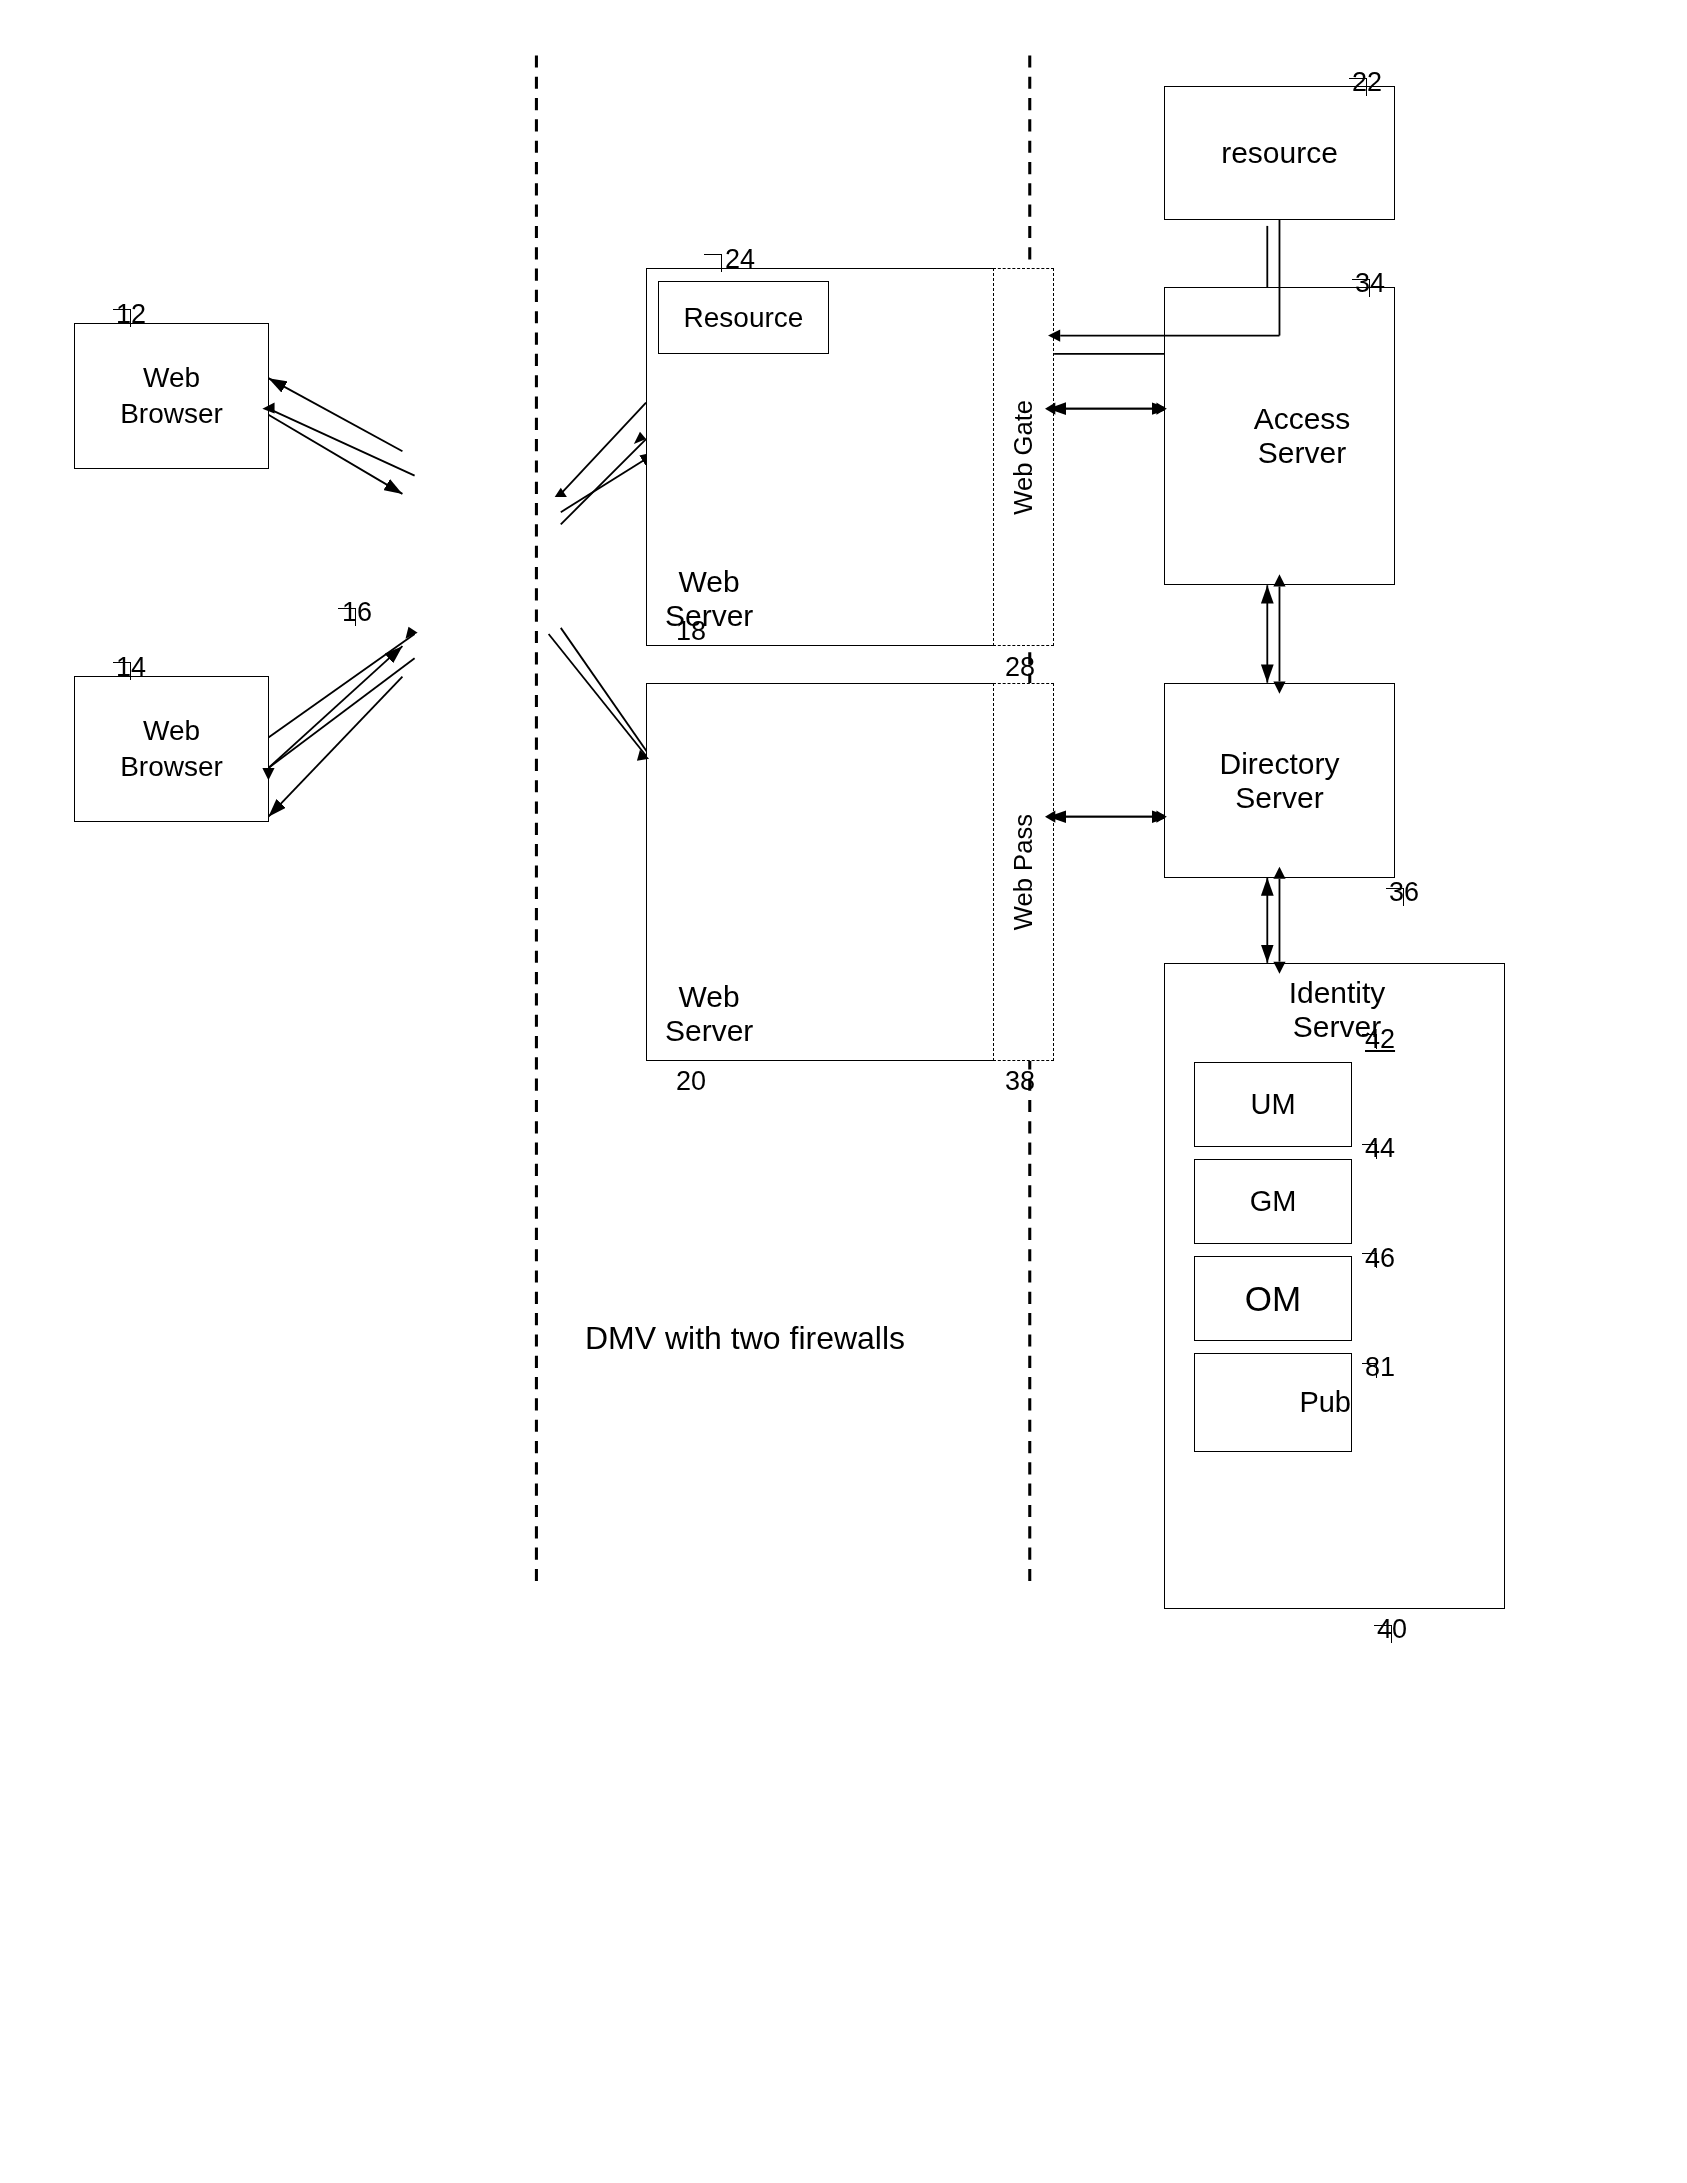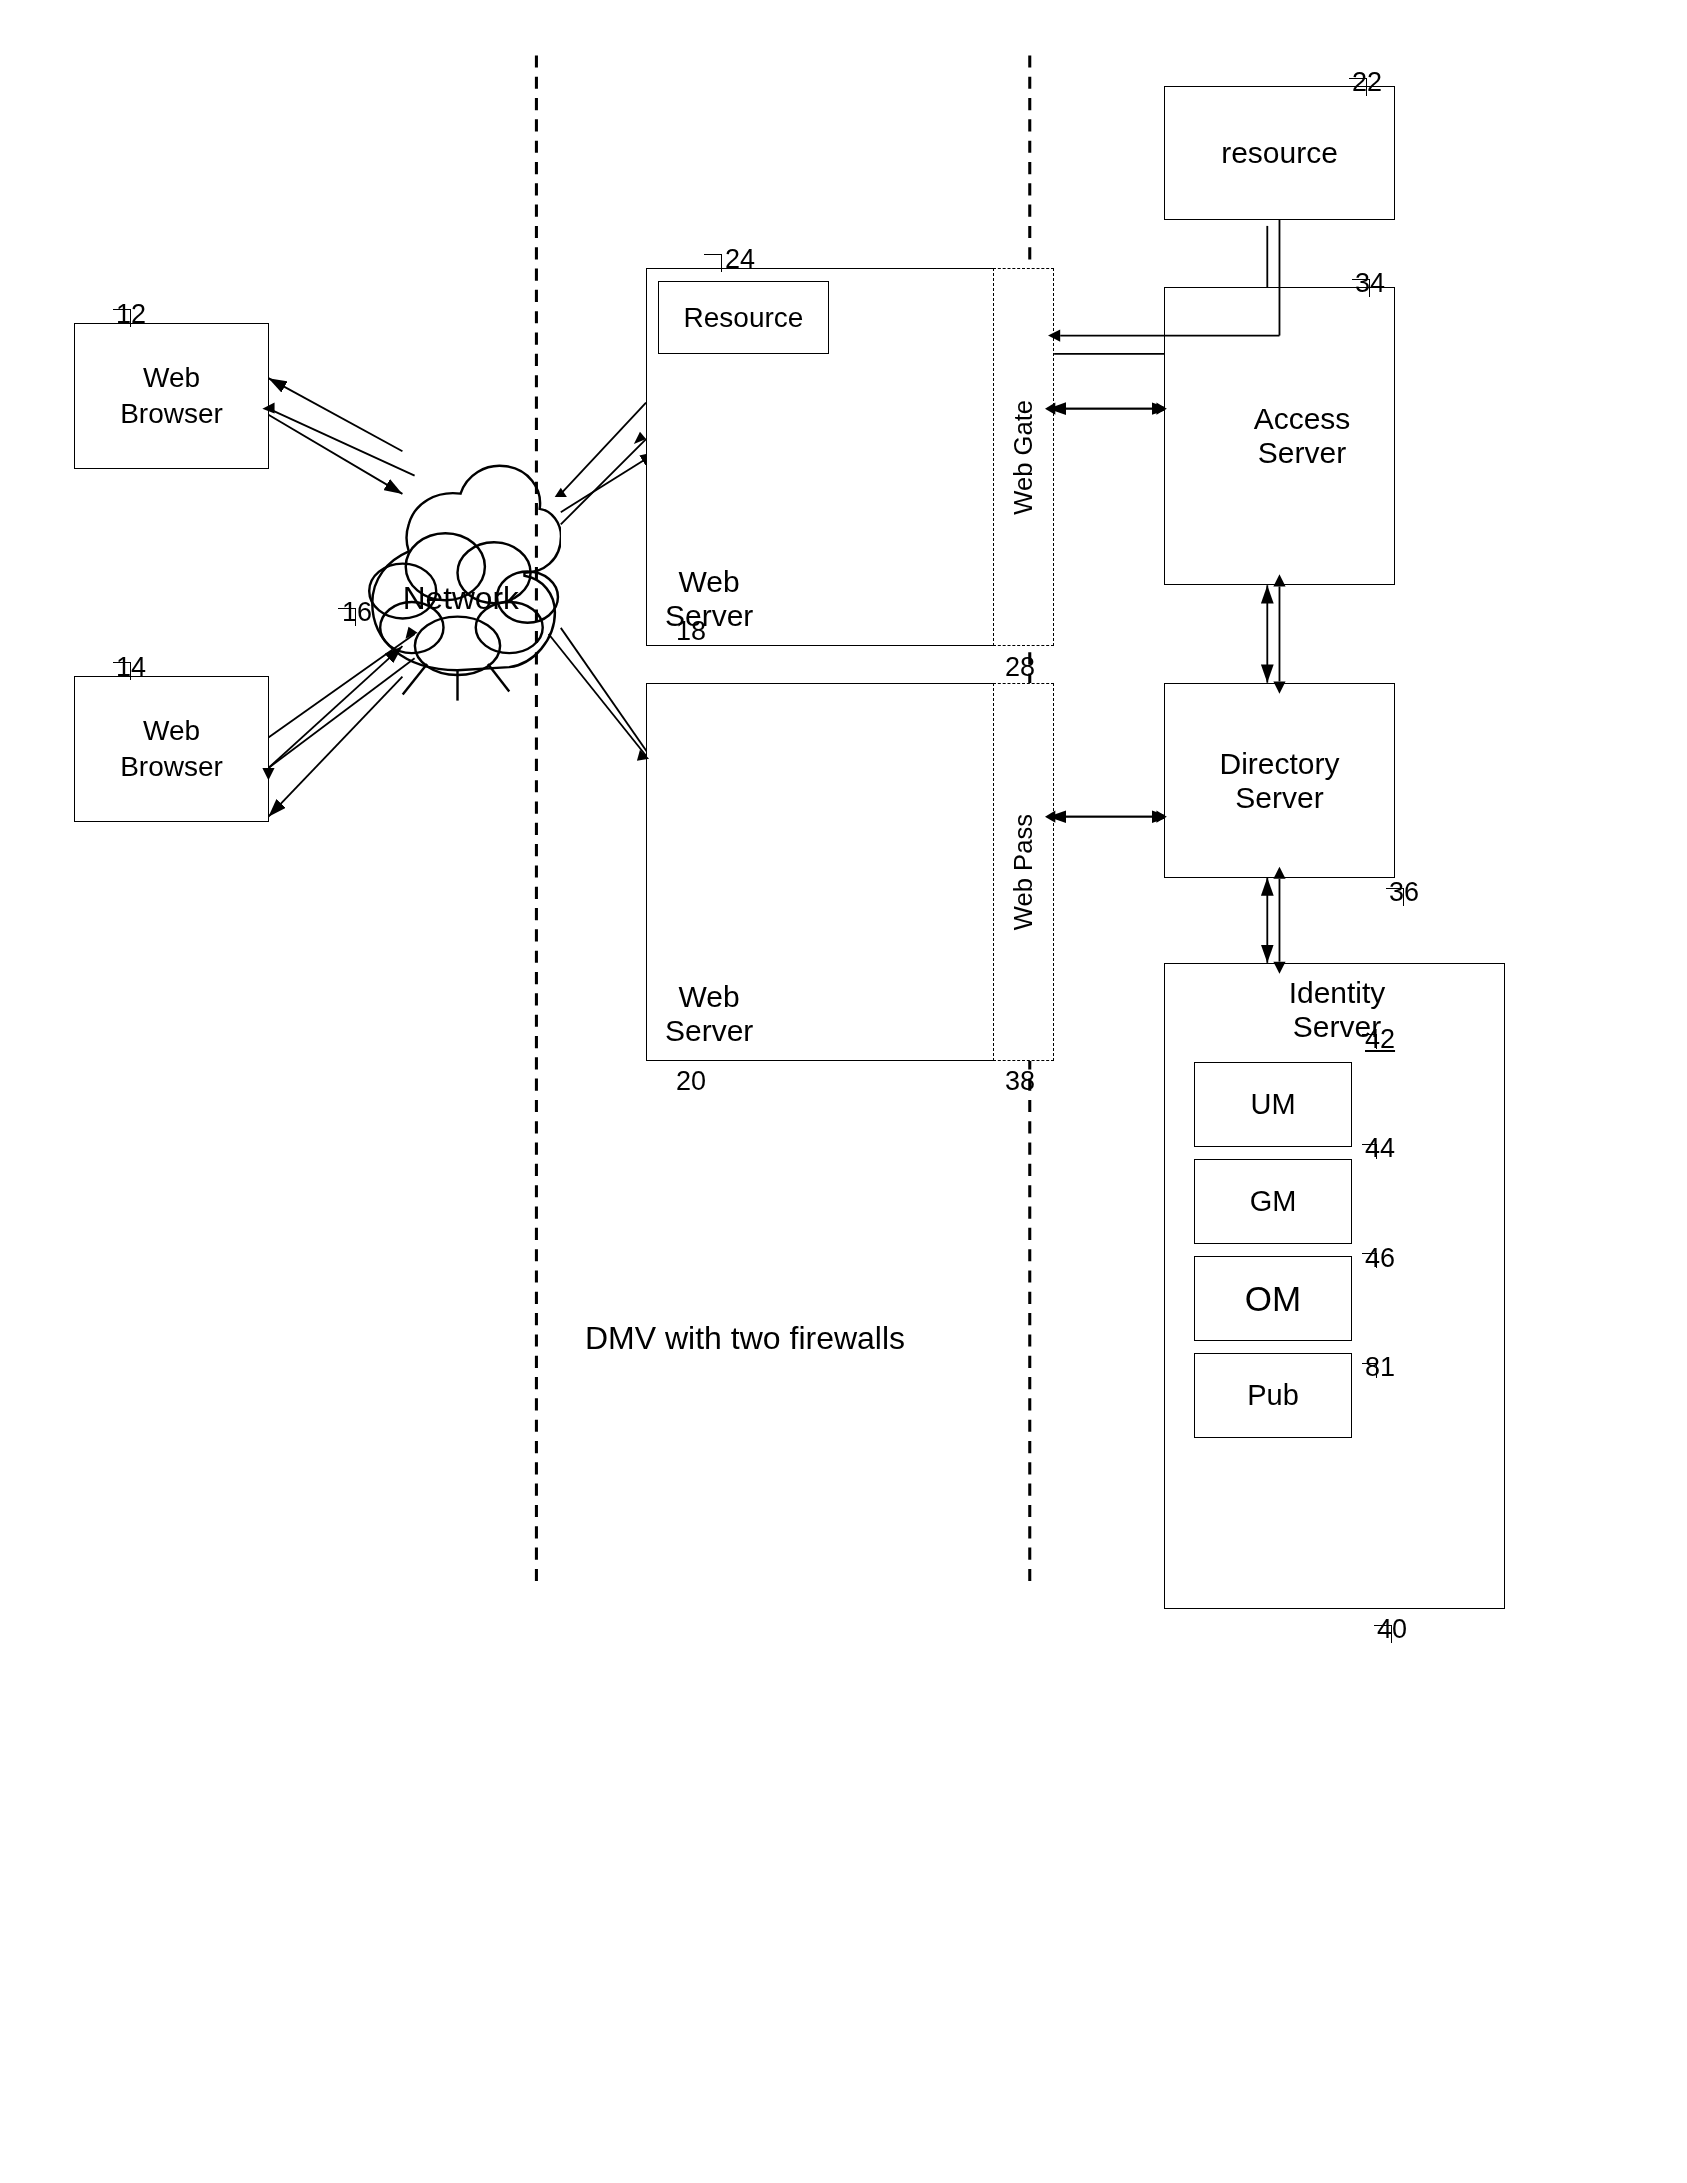--- a/index.html
+++ b/index.html
@@ -130,39 +130,20 @@
 
   <div style="position:absolute; left:76px; top:272px; width:18px; height:18px; border-top:1.8px solid #000; border-right:1.8px solid #000;"></div>
 
   <div class="box" style="left:37px; top:639px; width:195px; height:146px; font-size:28px; line-height:1.3;">
     <span style="white-space:pre-line;">Web
 Browser</span>
   </div>
   <span class="label-num" style="left:79px; top:615px;">14</span>
   <div style="position:absolute; left:76px; top:625px; width:18px; height:18px; border-top:1.8px solid #000; border-right:1.8px solid #000;"></div>
 
-  <div class="cloud" style="left:317px; top:365px; width:207px; height:305px;">
-    <svg width="207" height="305" viewBox="0 0 340 500">
-
-      <path d="M170,440 C80,440 30,390 30,330 C30,290 55,260 90,245 C85,230 85,215 90,200 C100,165 135,145 175,150 C185,120 215,100 250,105 C285,110 310,140 305,175 C325,178 340,198 340,220 C340,260 310,280 280,280 L280,285 C310,290 330,315 330,345 C330,390 295,430 255,435 Z" fill="none" stroke="#000" stroke-width="4"></path>
-
-      <ellipse cx="80" cy="310" rx="55" ry="45" fill="none" stroke="#000" stroke-width="4"></ellipse>
-      <ellipse cx="150" cy="270" rx="65" ry="55" fill="none" stroke="#000" stroke-width="4"></ellipse>
-      <ellipse cx="230" cy="280" rx="60" ry="50" fill="none" stroke="#000" stroke-width="4"></ellipse>
-      <ellipse cx="285" cy="320" rx="50" ry="42" fill="none" stroke="#000" stroke-width="4"></ellipse>
-      <ellipse cx="255" cy="370" rx="55" ry="42" fill="none" stroke="#000" stroke-width="4"></ellipse>
-      <ellipse cx="170" cy="400" rx="70" ry="48" fill="none" stroke="#000" stroke-width="4"></ellipse>
-      <ellipse cx="95" cy="370" rx="52" ry="42" fill="none" stroke="#000" stroke-width="4"></ellipse>
-
-      <line x1="120" y1="430" x2="80" y2="480" stroke="#000" stroke-width="4"></line>
-      <line x1="170" y1="440" x2="170" y2="490" stroke="#000" stroke-width="4"></line>
-      <line x1="220" y1="430" x2="255" y2="475" stroke="#000" stroke-width="4"></line>
-      <text x="80" y="340" font-size="52" font-family="Arial">Network</text>
-    </svg>
-  </div>
   <span class="label-num" style="left:305px; top:560px;">16</span>
   <div style="position:absolute; left:301px; top:571px; width:18px; height:18px; border-top:1.8px solid #000; border-right:1.8px solid #000;"></div>
 
   <div class="box" style="left:609px; top:231px; width:365px; height:378px; font-size:30px; align-items:flex-end; justify-content:flex-start; padding:12px 12px 12px 18px; flex-direction:column;">
     <span style="white-space:pre-line; align-self:flex-start; margin-top:auto;">Web
 Server</span>
   </div>
   <span class="label-num" style="left:639px; top:579px;">18</span>
   <span class="label-num" style="left:688px; top:207px;">24</span>
   <div style="position:absolute; left:667px; top:217px; width:18px; height:18px; border-top:1.8px solid #000; border-right:1.8px solid #000;"></div>
@@ -216,21 +197,21 @@
     </div>
 
     <div class="box-inner" style="position:relative; left:0; top:0; width:158px; height:85px; font-size:29px; margin-bottom:12px; margin-left:12px;">
       <span>GM</span>
     </div>
 
     <div class="box-inner" style="position:relative; left:0; top:0; width:158px; height:85px; font-size:35px; margin-bottom:12px; margin-left:12px;">
       <span>OM</span>
     </div>
 
-    <div class="box-inner" style="position:relative; left:0; top:0; width:158px; height:85px; font-size:29px; margin-left:12px;">
+    <div class="box-inner" style="position:relative; left:0; top:0; width:158px; height:99px; font-size:29px; margin-left:12px;justify-content:flex-end;">
       <span>Pub</span>
     </div>
   </div>
   <span class="label-num" style="left:1340px; top:1577px;">40</span>
   <div style="position:absolute; left:1337px; top:1588px; width:18px; height:18px; border-top:1.8px solid #000; border-right:1.8px solid #000;"></div>
 
   <span class="label-num" style="left:1328px; top:987px;text-decoration:underline;">42</span>
   <div style="position:absolute; left:1325px; top:997px; width:15px; height:15px; border-top:1.8px solid #000; border-right:1.8px solid #000;"></div>
 
   <span class="label-num" style="left:1328px; top:1096px;">44</span>

